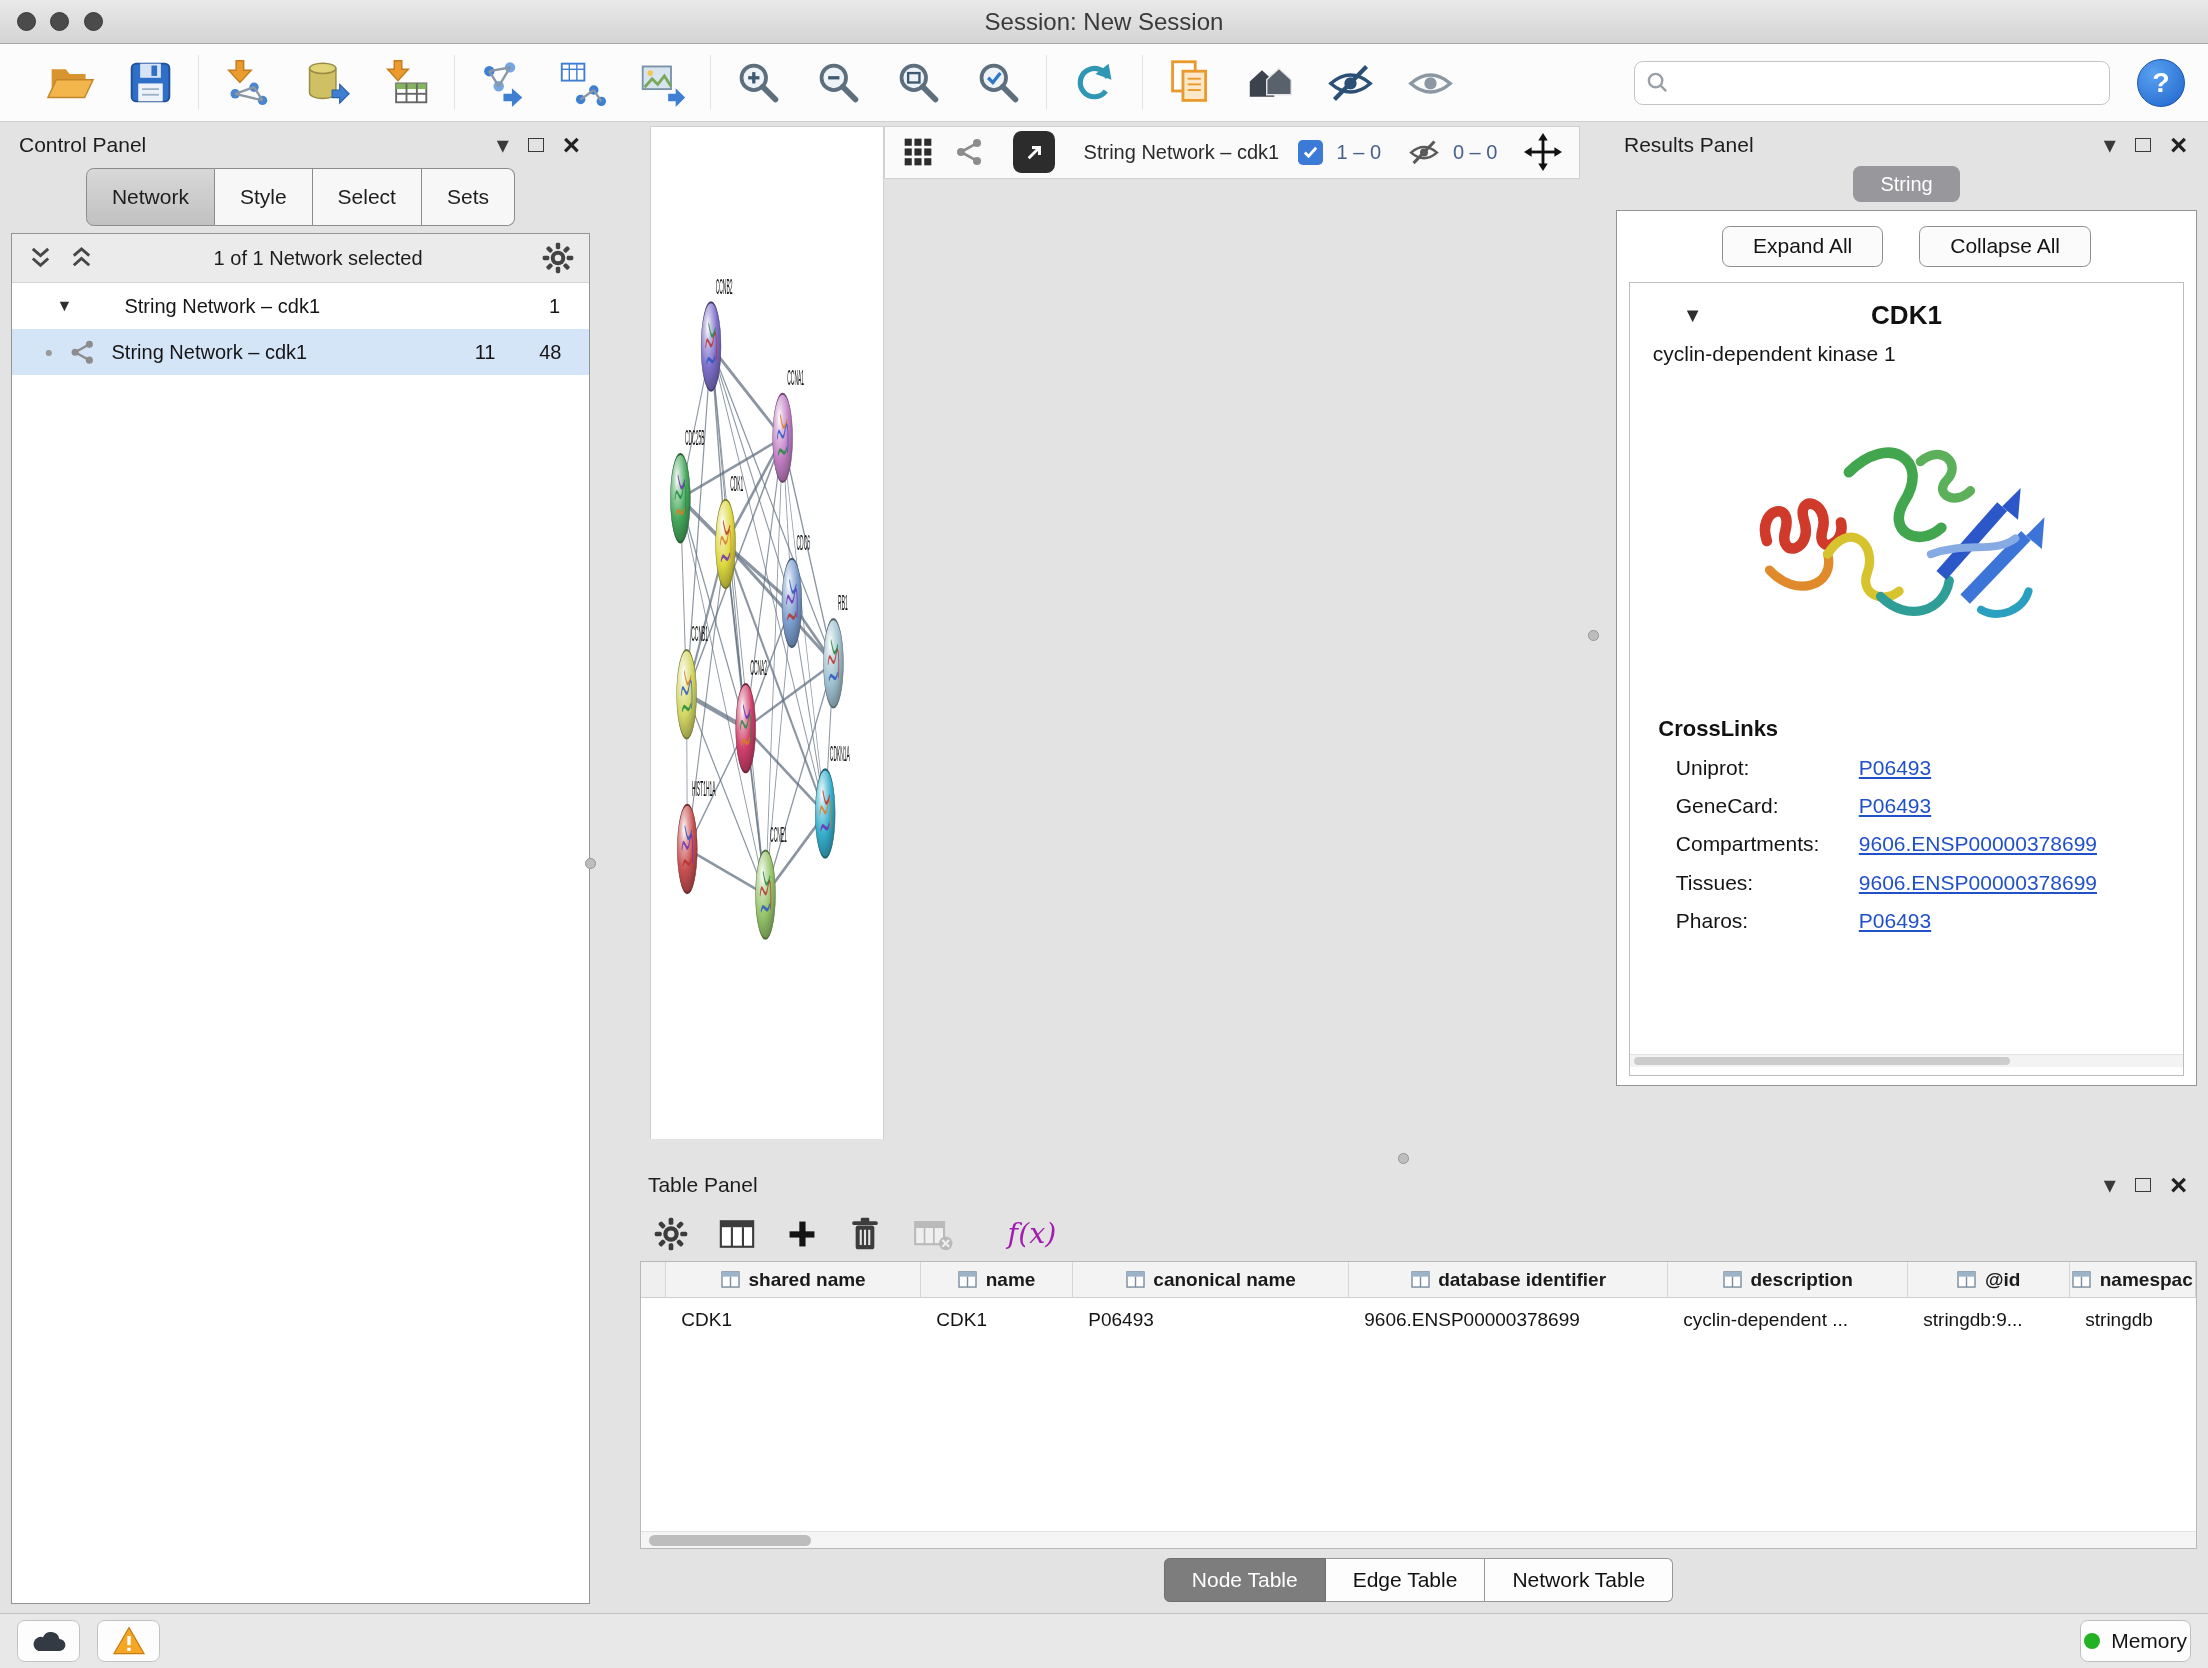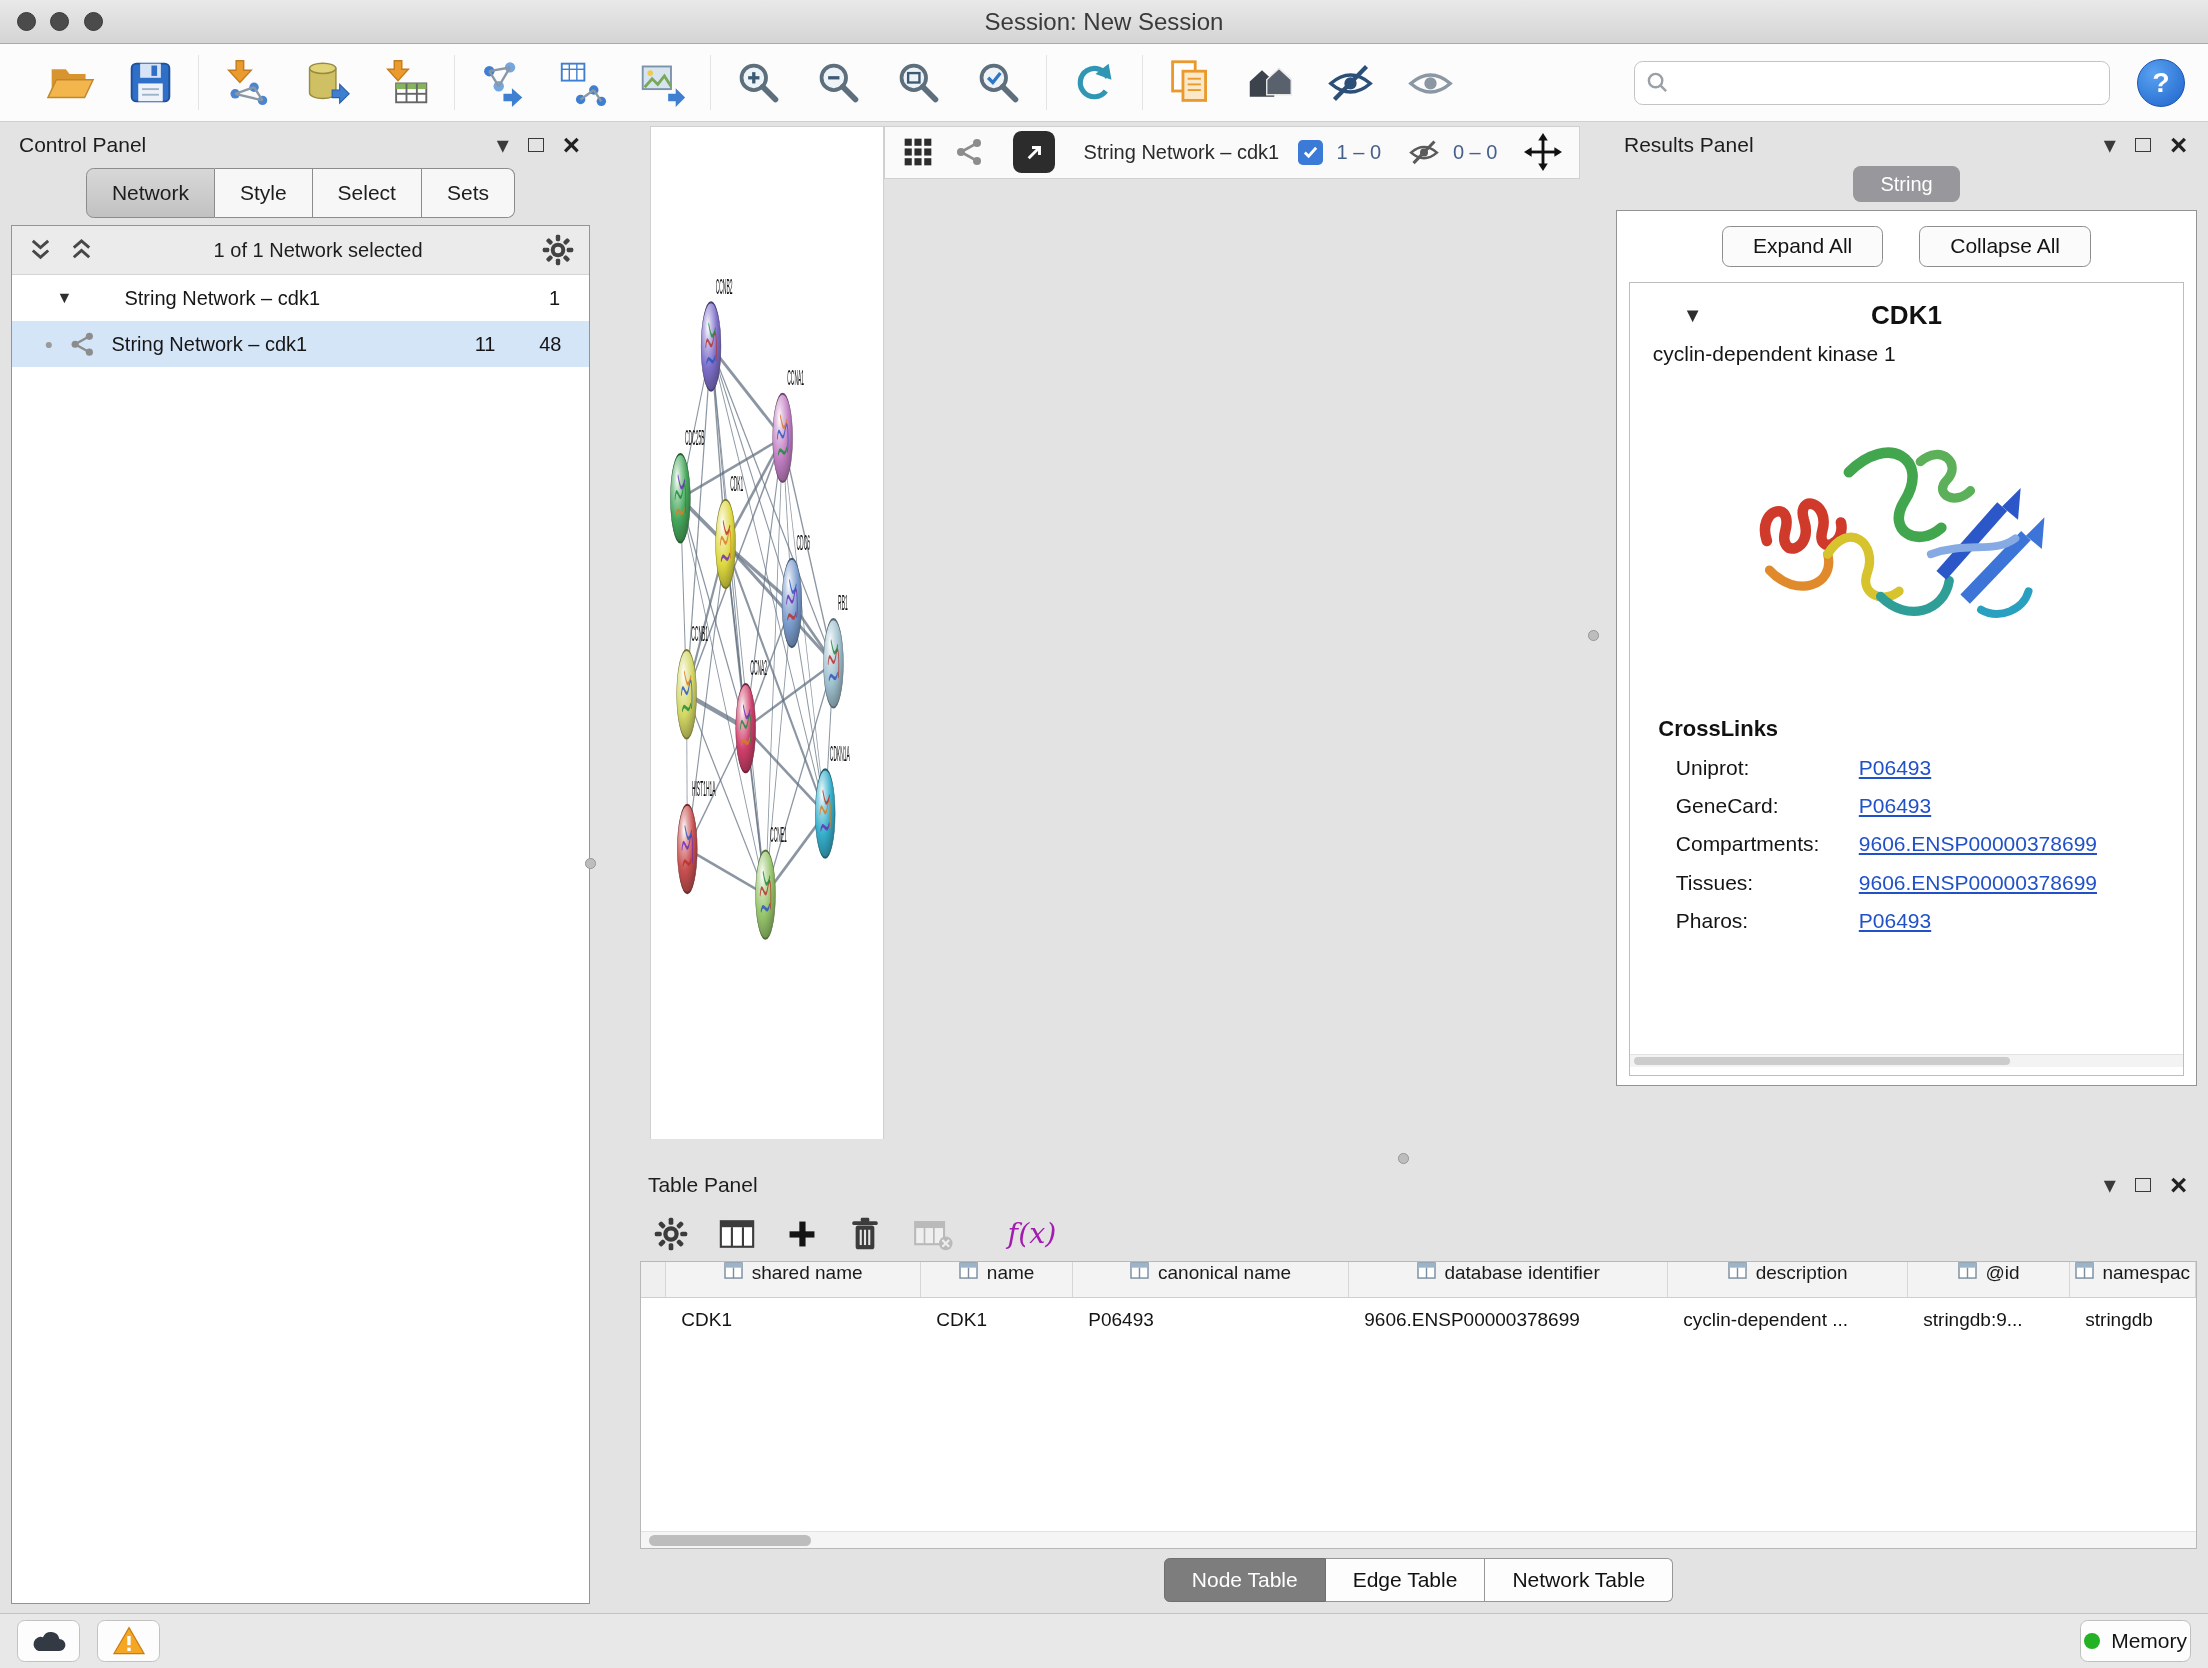--- a/index.html
+++ b/index.html
@@ -41,21 +41,21 @@
   
   .panel-head { height:42px; display:flex; align-items:center; gap:19px; padding:0 9.5px 0 7.6px; }
   .panel-title { font-size:21px; color:#1d1d1d; margin-right:auto; }
   .head-caret { font-size:24px; color:#3a3a3a; line-height:1; }
   .sq { width:16px; height:14.3px; border:1.9px solid #3a3a3a; display:inline-block; }
   .head-close { font-size:29.5px; font-weight:bold; color:#222; line-height:1; }
 
   
   .control-panel { flex:0 0 599px; display:flex; flex-direction:column; padding:1.9px 9.5px 9.5px 11.4px; min-height:0; }
   .cp-tabs { display:flex; margin:1.9px auto 7.6px; }
-  .seg { padding:0 25px; height:50px; line-height:40px; font-size:21px; color:#1d1d1d;
+  .seg { padding:0 25px; height:58px; line-height:40px; font-size:21px; color:#1d1d1d;
     border:1px solid #8c8c8c; border-left:none; background:#f7f7f7; }
   .seg:first-child { border-left:1px solid #8c8c8c; border-radius:7.6px 0 0 7.6px; }
   .seg:last-child { border-radius:0 7.6px 7.6px 0; }
   .seg.active { background:linear-gradient(#d8d8d8,#c1c1c1); }
   .cp-box { flex:1; border:1px solid #949494; background:#fff; display:flex; flex-direction:column; overflow:hidden; min-height:0; }
   .cp-toolrow { height:49px; background:#ebebeb; border-bottom:1px solid #d4d4d4;
     display:flex; align-items:center; padding:0 15px; gap:13.3px; }
   .cp-selection { flex:1; text-align:center; font-size:20px; color:#1d1d1d; }
   .chev { width:27px; height:27px; display:block; }
   .gear-svg { width:32px; height:32px; display:block; }
@@ -115,22 +115,22 @@
   .rp-thumb { position:absolute; left:3.8px; top:1.9px; height:8.6px; width:68%; background:#cccccc; border-radius:4.8px; }
 
   
   .table-panel { flex:1; display:flex; flex-direction:column; padding:0 11.4px 7.6px 13.3px; min-height:0; }
   .tp-toolbar { height:55px; display:flex; align-items:center; gap:30px; padding-left:13.3px; }
   .tpi { display:block; }
   .dim { opacity:0.45; }
   .fx { font-family:"DejaVu Serif","Liberation Serif",serif; font-style:italic; font-size:28.5px; color:#a21caf;margin-left:24px; }
   .tp-table { flex:1; border:1px solid #b8b8b8; background:#fff; display:flex; flex-direction:column; overflow:hidden; min-height:0; }
   .tp-header { display:flex; background:#f3f3f3; border-bottom:1px solid #cfcfcf; height:36px; flex:0 0 36px; }
-  .th { display:flex; justify-content:center; gap:8.6px; font-size:19px; color:#1a1a1a;
-    border-right:1px solid #d6d6d6; overflow:hidden; white-space:nowrap; }
+  .th { display:flex; align-items:center; justify-content:center; gap:8.6px; font-size:19px; color:#1a1a1a;
+    border-right:1px solid #d6d6d6; overflow:hidden; white-space:nowrap;font-weight:bold; }
   .gut { width:25px; flex:0 0 25px; background:#efefef; border-right:1px solid #d6d6d6; }
   .gut-b { width:25px; flex:0 0 25px; background:#f7f7f7; border-right:1px solid #ededed; }
   .col-glyph { width:19px; height:17px; flex:0 0 19px; }
   .c0{width:255px;flex:0 0 255px;} .c1{width:152px;flex:0 0 152px;} .c2{width:276px;flex:0 0 276px;}
   .c3{width:319px;flex:0 0 319px;} .c4{width:240px;flex:0 0 240px;} .c5{width:162px;flex:0 0 162px;}
   .c6{flex:1;}
   .tp-row { display:flex; height:44px; align-items:center; font-size:19px; color:#141414; }
   .td { padding-left:15px; overflow:hidden; white-space:nowrap; }
   .tp-filler { flex:1; }
   .tp-hscroll { height:17px; background:#f5f5f5; border-top:1px solid #e2e2e2; position:relative; flex:0 0 17px; }

